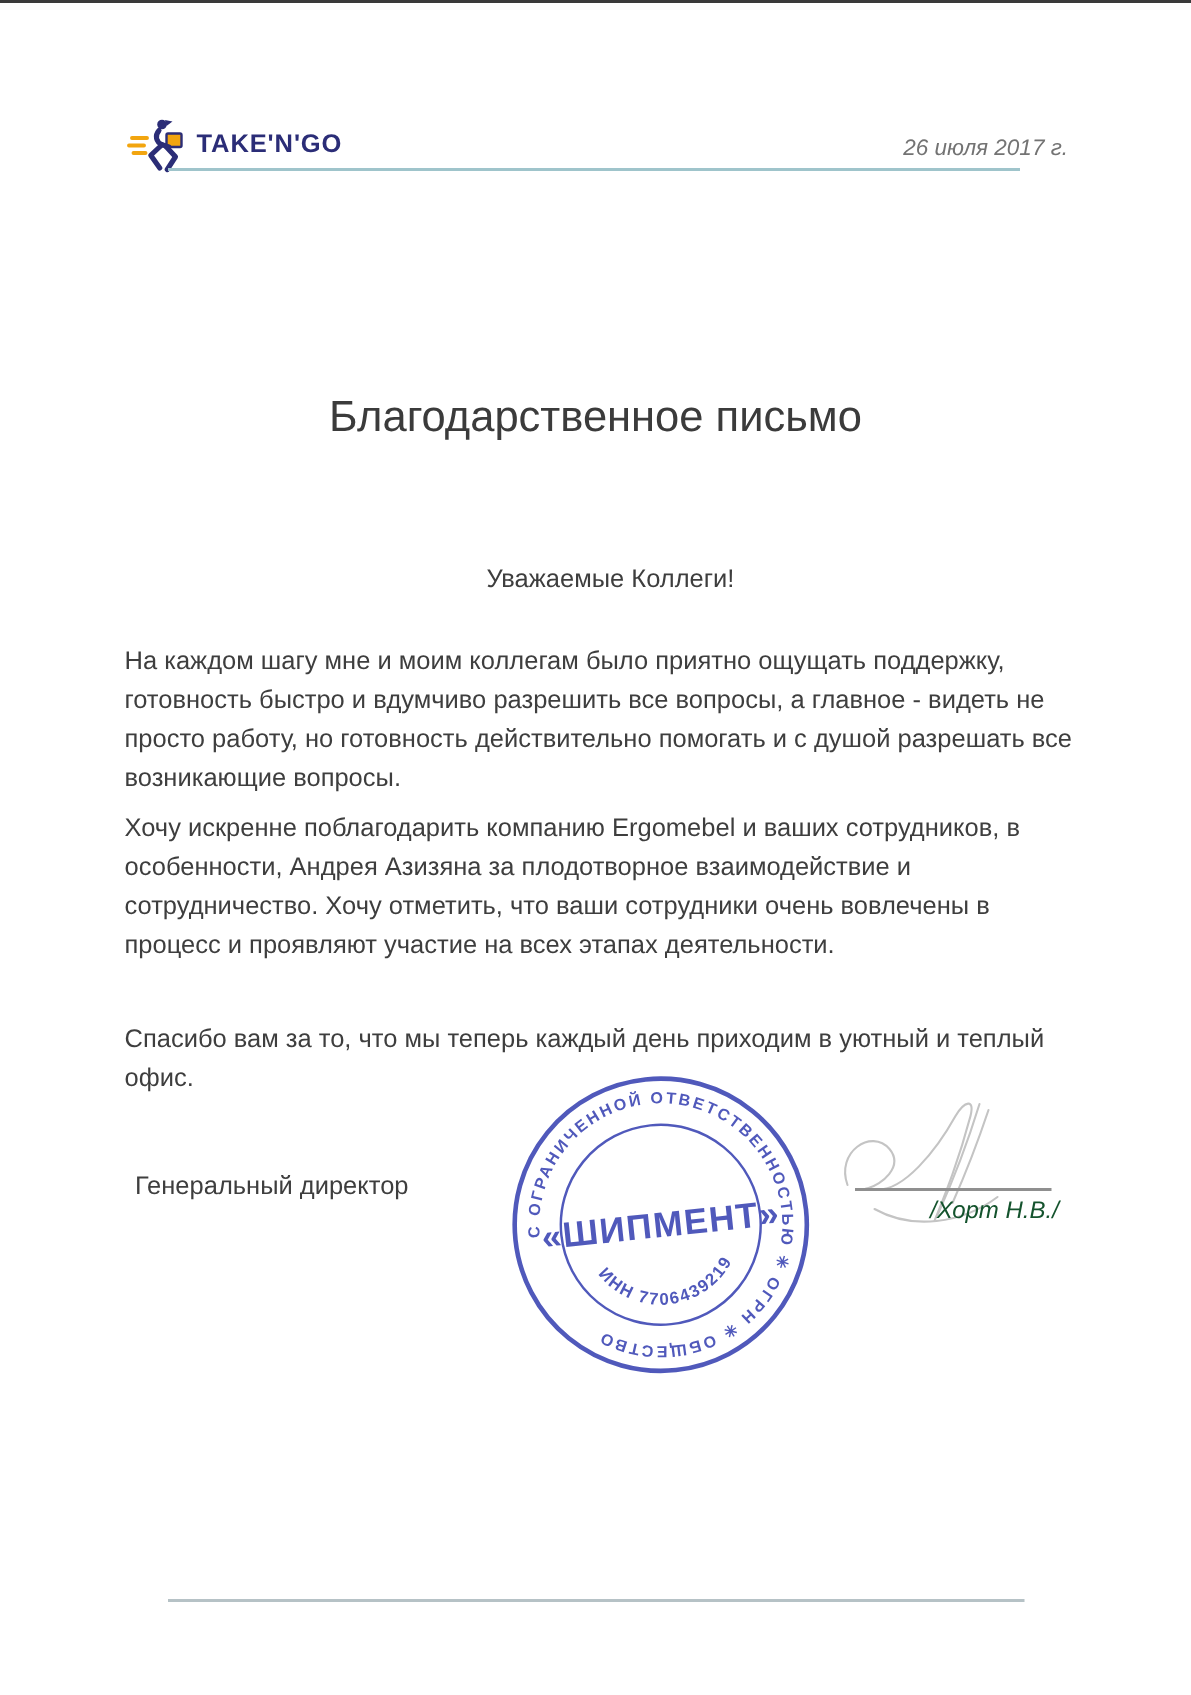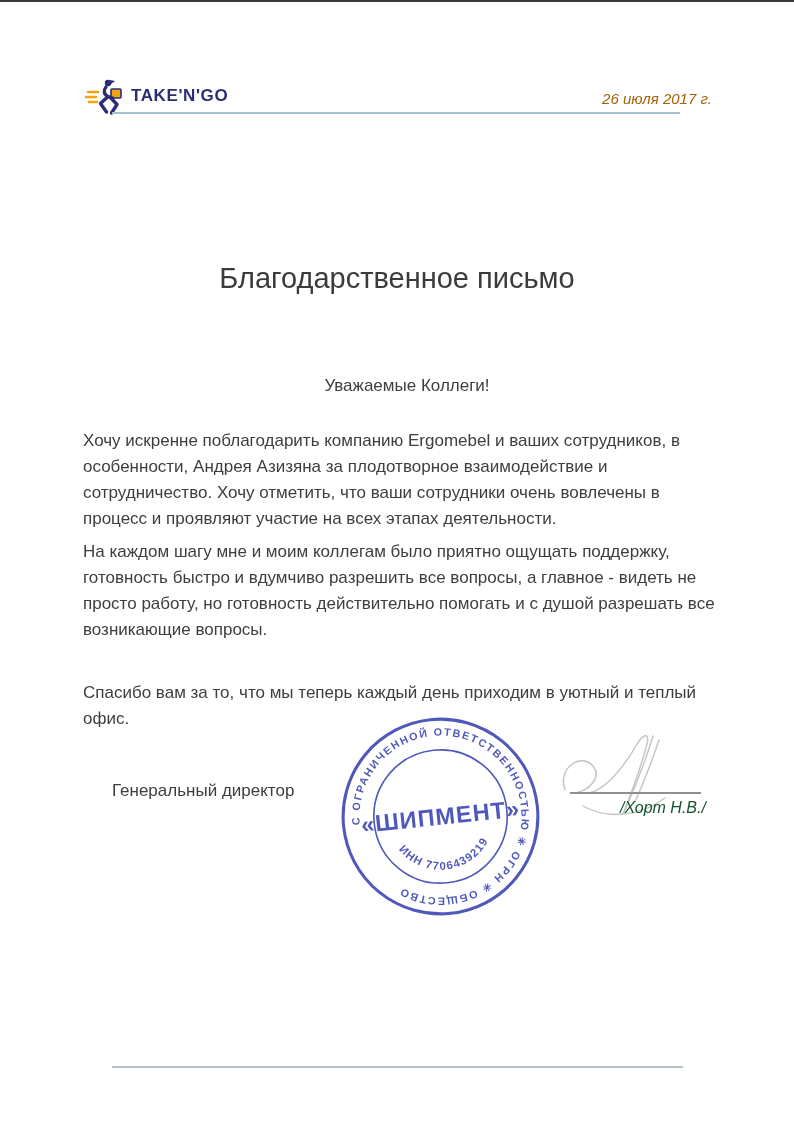--- a/index.html
+++ b/index.html
@@ -21,21 +21,21 @@
     position: absolute; left: 84px; top: 76px;
     display: flex; align-items: center; gap: 7px;
   }
   .logo-icon { width: 40px; height: 40px; }
   .logo-text {
     font-size: 17px; font-weight: 800; letter-spacing: 0.6px;
     color: #2b2d77;
   }
   .date {
     position: absolute; right: 82px; top: 90px;
-    font-size: 15px; font-style: italic; color: #a16207;
+    font-size: 15px; font-style: italic; color: #737373;
   }
   .rule { position: absolute; height: 2px; }
   .rule-top    { left: 112px; top: 112px; width: 568px; background: #9fc4cb; }
   .rule-bottom { left: 112px; top: 1066px; width: 571px; background: #b6c2c6; }
 
   
   .title {
     position: absolute; left: 0; top: 262px; width: 100%;
     margin: 0; text-align: center;
     font-size: 29px; font-weight: 400; color: #3b3b3b;
@@ -48,21 +48,21 @@
   .body-text {
     position: absolute; left: 83px; top: 428px; width: 645px;
     font-size: 17px; line-height: 26px; color: #3e3e3e;
   }
   .body-text p { margin: 0 0 7px 0; }
   .body-text p.closing { margin-top: 37px; }
 
   
   .sig-block {
     position: absolute; left: 90px; top: 777px;
-    font-size: 17px; line-height: 27px; color: #3e3e3e; margin-left: 22px;
+    font-size: 17px; line-height: 27px; color: #3e3e3e;
   }
   .stamp {
     position: absolute; left: 338px; top: 714px;
     width: 205px; height: 205px;
     transform: rotate(-6deg);
     opacity: 0.82;
   }
   .stamp-center { font-family: "Liberation Sans", sans-serif; font-size: 23px; font-weight: 700; fill: #2a35ad; letter-spacing: 1px; }
   .stamp-ring  { font-family: "Liberation Sans", sans-serif; font-size: 10.5px; font-weight: 700; fill: #2a35ad; letter-spacing: 1.6px; }
   .stamp-inner { font-family: "Liberation Sans", sans-serif; font-size: 11px; font-weight: 700; fill: #2a35ad; letter-spacing: 1.2px; }
@@ -96,22 +96,22 @@
     </svg>
     <span class="logo-text">TAKE'N'GO</span>
   </div>
   <span class="date">26 июля 2017 г.</span>
   <div class="rule rule-top"></div>
 
   <h1 class="title">Благодарственное письмо</h1>
   <p class="greeting">Уважаемые Коллеги!</p>
 
   <div class="body-text">
+    <p>На каждом шагу мне и моим коллегам было приятно ощущать поддержку, готовность быстро и вдумчиво разрешить все вопросы, а главное - видеть не просто работу, но готовность действительно помогать и с душой разрешать все возникающие вопросы.</p>
     <p>Хочу искренне поблагодарить компанию Ergomebel и ваших сотрудников, в особенности, Андрея Азизяна за плодотворное взаимодействие и сотрудничество. Хочу отметить, что ваши сотрудники очень вовлечены в процесс и проявляют участие на всех этапах деятельности.</p>
-    <p>На каждом шагу мне и моим коллегам было приятно ощущать поддержку, готовность быстро и вдумчиво разрешить все вопросы, а главное - видеть не просто работу, но готовность действительно помогать и с душой разрешать все возникающие вопросы.</p>
     <p class="closing">Спасибо вам за то, что мы теперь каждый день приходим в уютный и теплый офис.</p>
   </div>
 
   <div class="sig-block">
     <div>Генеральный директор</div>
   </div>
 
   <svg class="stamp" viewBox="0 0 200 200" aria-hidden="true">
     <defs>
       <path id="ringPath" d="M 21,100 A 79,79 0 1 1 179,100 A 79,79 0 1 1 21,100" fill="none"></path>

